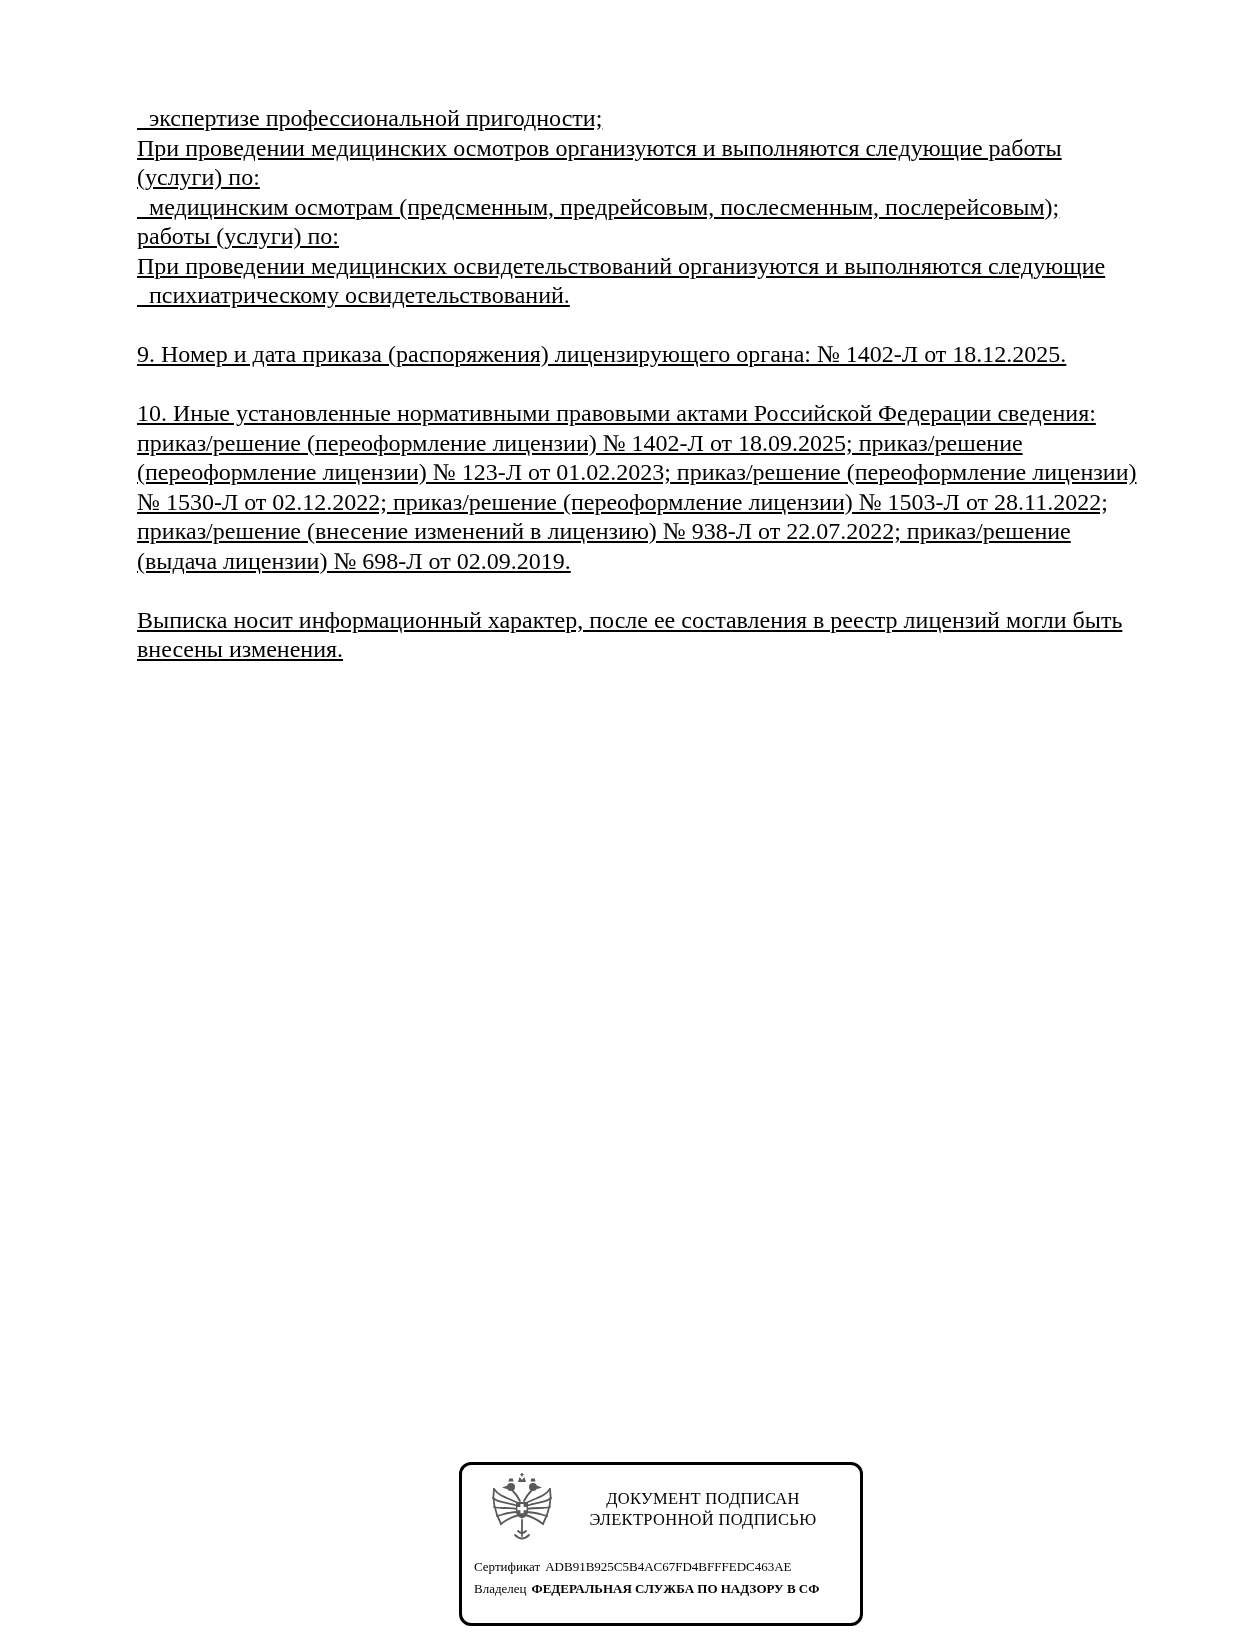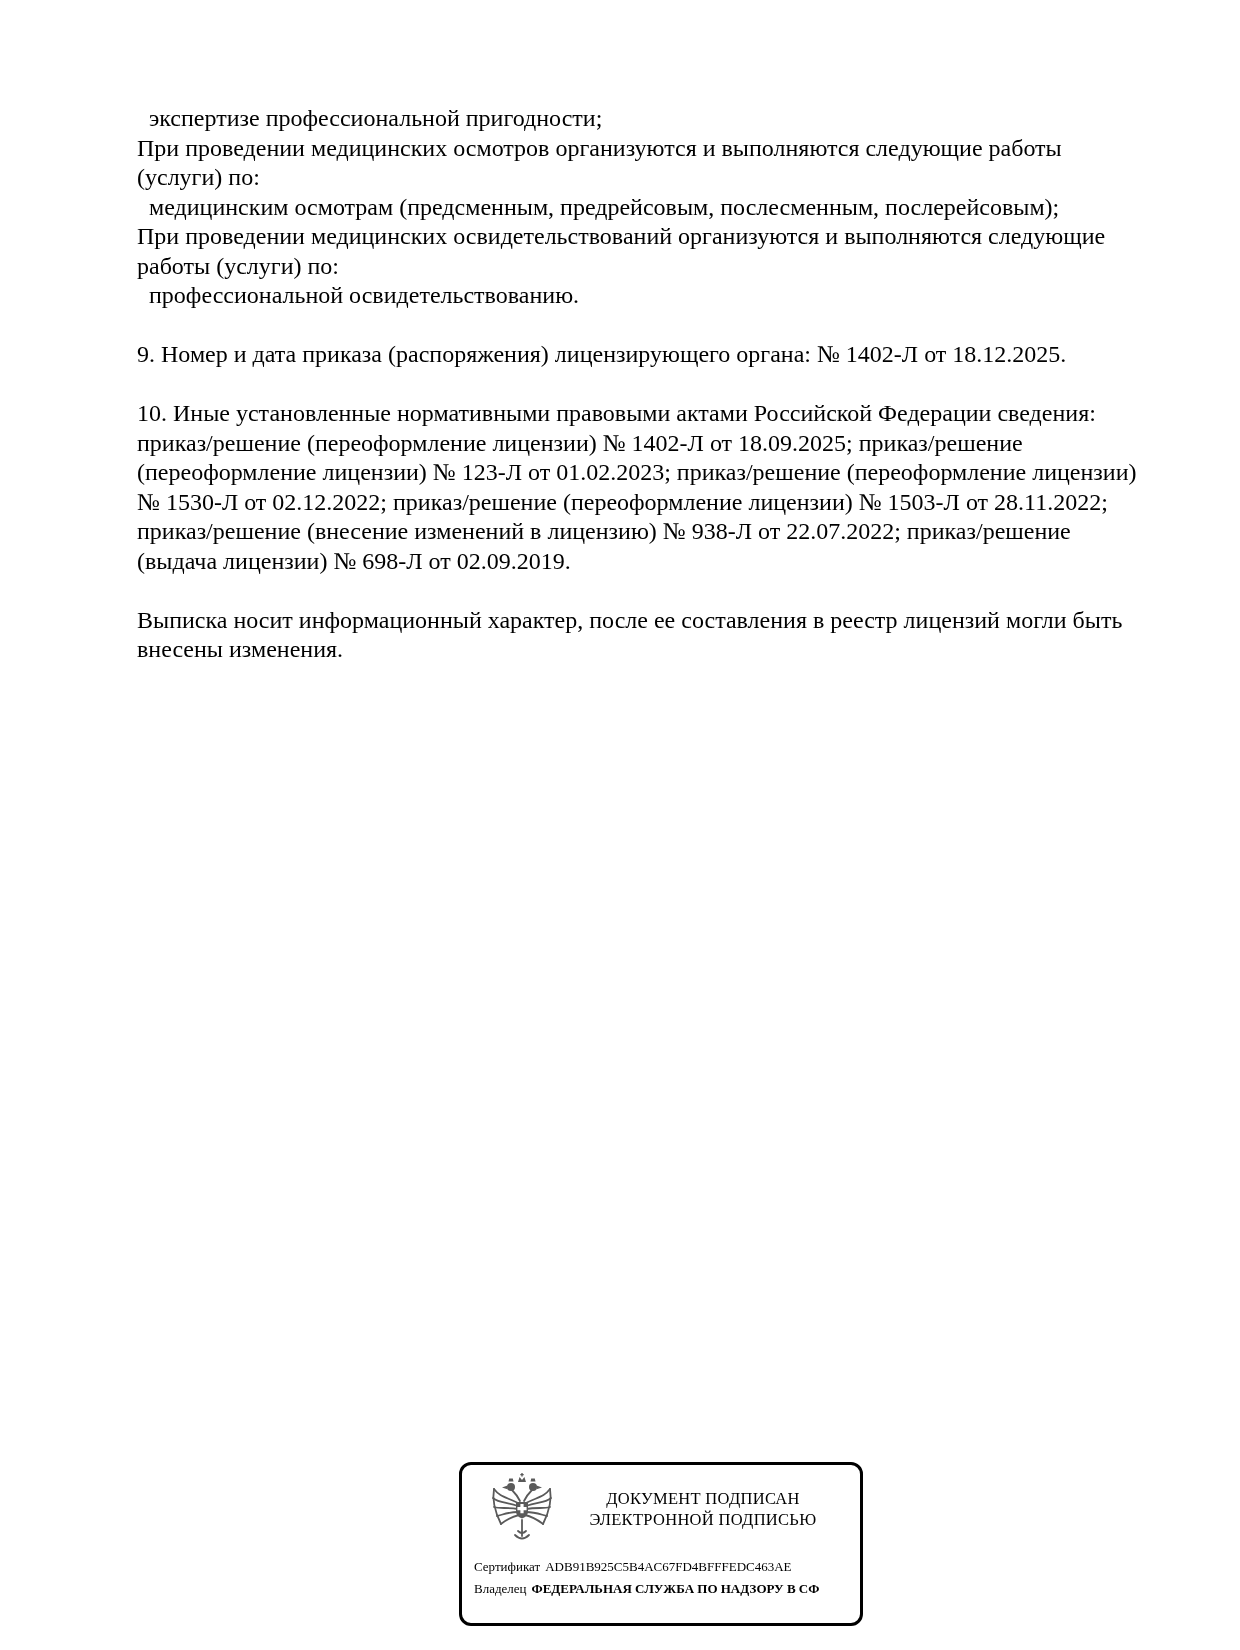--- a/index.html
+++ b/index.html
@@ -11,20 +11,21 @@
     font-family: "Liberation Serif", serif;
     position: relative;
     overflow: hidden;
   }
   .doc-text {
     position: absolute;
     left: 137px;
     top: 104px;
     font-size: 24px;
     line-height: 29.5px;
+    text-decoration: underline;
   }
   .para { margin: 0 0 29.5px 0; }
   .line { white-space: pre; }
 
   
   .stamp {
     position: absolute;
     left: 459px;
     top: 1462px;
     width: 404px;
@@ -66,23 +67,23 @@
 </head>
 <body>
 
 <main class="doc-text">
 
   <div class="para">
     <div class="line">  экспертизе профессиональной пригодности;</div>
     <div class="line">При проведении медицинских осмотров организуются и выполняются следующие работы</div>
     <div class="line">(услуги) по:</div>
     <div class="line">  медицинским осмотрам (предсменным, предрейсовым, послесменным, послерейсовым);</div>
+    <div class="line">работы (услуги) по:</div>
     <div class="line">При проведении медицинских освидетельствований организуются и выполняются следующие</div>
-    <div class="line">работы (услуги) по:</div>
-    <div class="line">  профессиональной освидетельствованию.</div>
+    <div class="line">  психиатрическому освидетельствований.</div>
   </div>
 
   <div class="para">
     <div class="line">9. Номер и дата приказа (распоряжения) лицензирующего органа: № 1402-Л от 18.12.2025.</div>
   </div>
 
   <div class="para">
     <div class="line">10. Иные установленные нормативными правовыми актами Российской Федерации сведения:</div>
     <div class="line">приказ/решение (переоформление лицензии) № 1402-Л от 18.09.2025; приказ/решение</div>
     <div class="line">(переоформление лицензии) № 123-Л от 01.02.2023; приказ/решение (переоформление лицензии)</div>

